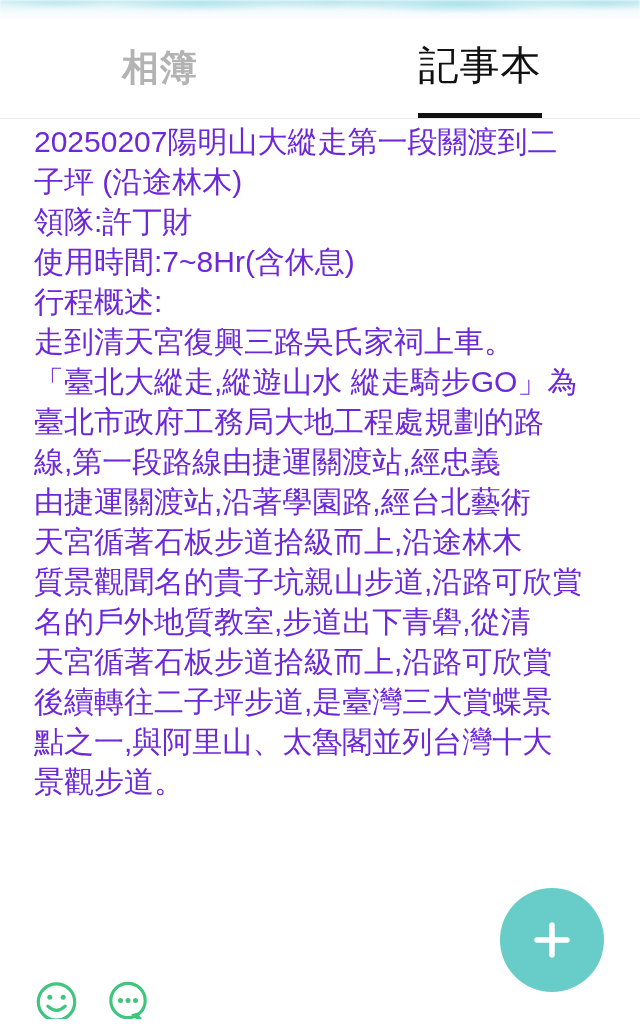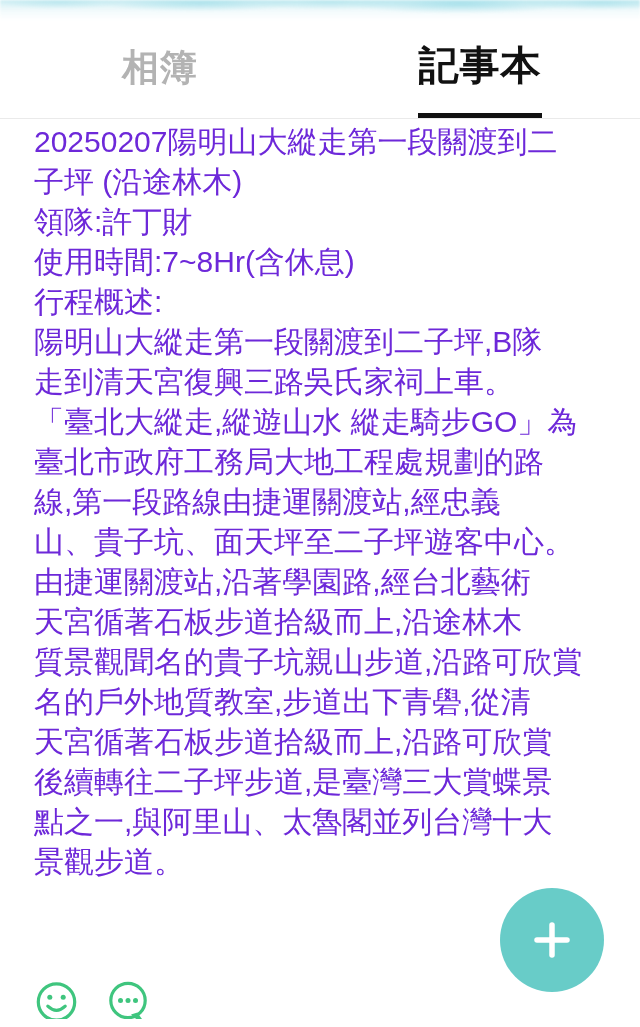--- a/index.html
+++ b/index.html
@@ -18,21 +18,21 @@
       radial-gradient(110px 10px at 600px 3px, rgba(150,218,230,.55), rgba(150,218,230,0) 70%),
       linear-gradient(to bottom, rgba(190,233,240,.75), rgba(220,243,247,.40) 45%, rgba(255,255,255,0) 90%);
     filter:blur(1px);
   }
   .tabbar{
     position:relative;height:119px;box-sizing:border-box;
     display:flex;align-items:flex-end;border-bottom:1px solid #eaeaea;background:#fff;
   }
   .tab{flex:1;text-align:center;padding-bottom:25px;cursor:pointer;position:relative;}
   .tab.inactive{color:#b3b3b3;font-size:37px;font-weight:700;letter-spacing:1px;}
-  .tab.active{color:#111;font-size:40px;font-weight:700;letter-spacing:1px;}
+  .tab.active{color:#111;font-size:40px;font-weight:400;letter-spacing:1px;}
   .tab .underline{
     position:absolute;left:50%;transform:translateX(-50%);bottom:0;
     width:124px;height:5px;background:#111;
   }
   .note{
     position:relative;padding:3px 18px 0 34px;
     font-size:30px;line-height:40px;color:#6d28d9;z-index:1;
   }
   .note .line{white-space:nowrap;height:40px;}
   .footer-icons{
@@ -61,26 +61,24 @@
       <div class="underline"></div>
     </div>
   </div>
 
   <div class="note">
       <div class="line">20250207陽明山大縱走第一段關渡到二</div>
       <div class="line">子坪 (沿途林木)</div>
       <div class="line">領隊:許丁財</div>
       <div class="line">使用時間:7~8Hr(含休息)</div>
       <div class="line">行程概述:</div>
-      <div class="line">陽明山大縱走第一段關渡到二子坪,B隊</div>
       <div class="line">走到清天宮復興三路吳氏家祠上車。</div>
       <div class="line">「臺北大縱走,縱遊山水 縱走騎步GO」為</div>
       <div class="line">臺北市政府工務局大地工程處規劃的路</div>
       <div class="line">線,第一段路線由捷運關渡站,經忠義</div>
-      <div class="line">山、貴子坑、面天坪至二子坪遊客中心。</div>
       <div class="line">由捷運關渡站,沿著學園路,經台北藝術</div>
       <div class="line">天宮循著石板步道拾級而上,沿途林木</div>
       <div class="line">質景觀聞名的貴子坑親山步道,沿路可欣賞</div>
       <div class="line">名的戶外地質教室,步道出下青礐,從清</div>
       <div class="line">天宮循著石板步道拾級而上,沿路可欣賞</div>
       <div class="line">後續轉往二子坪步道,是臺灣三大賞蝶景</div>
       <div class="line">點之一,與阿里山、太魯閣並列台灣十大</div>
       <div class="line">景觀步道。</div>
     </div>
 

